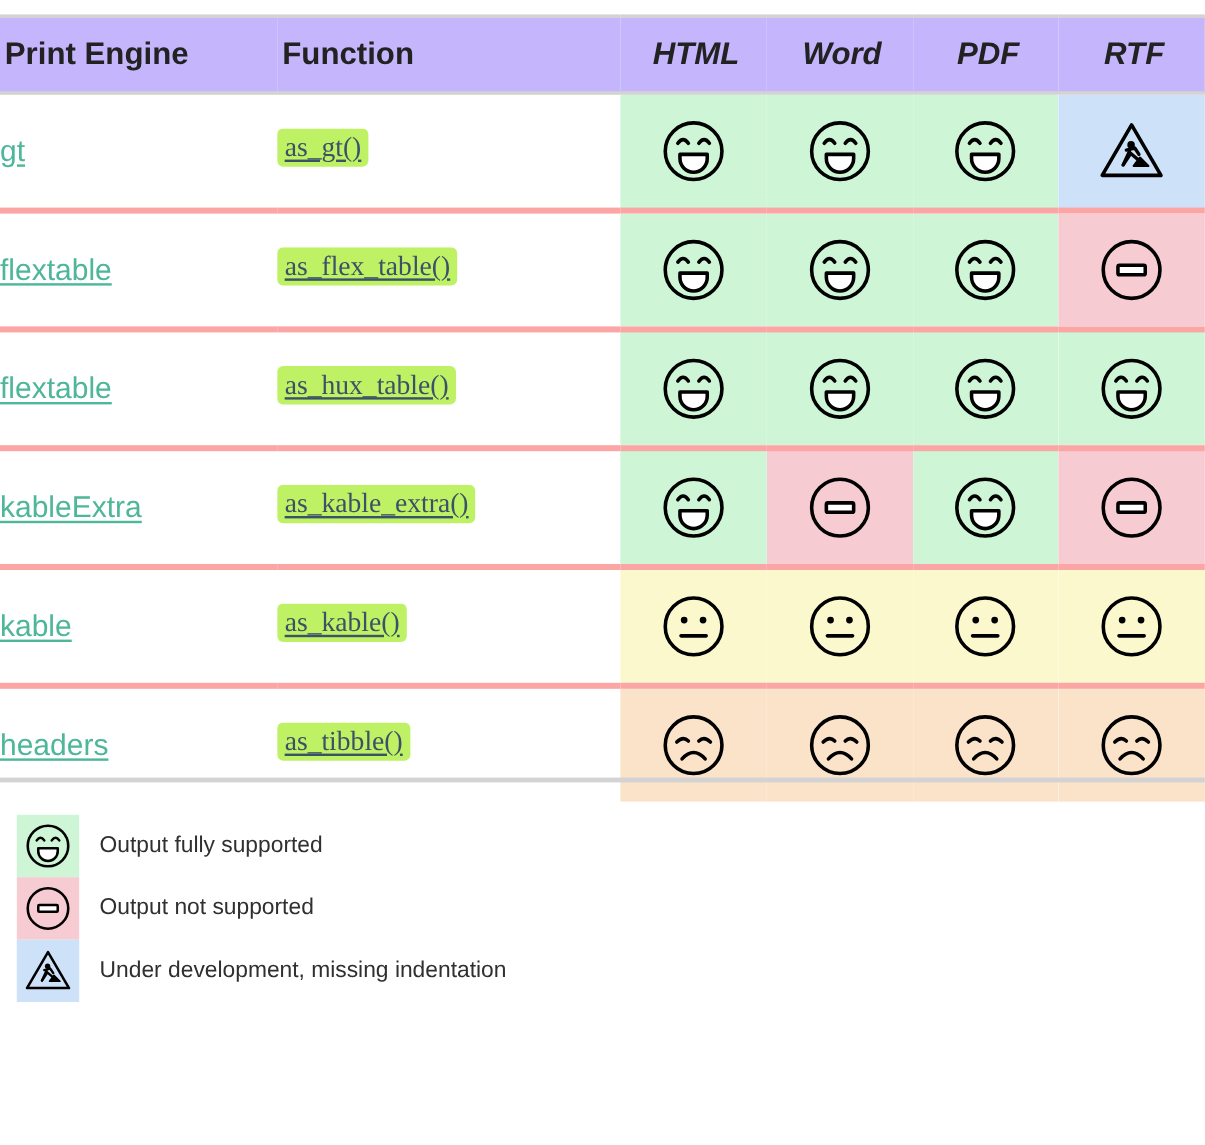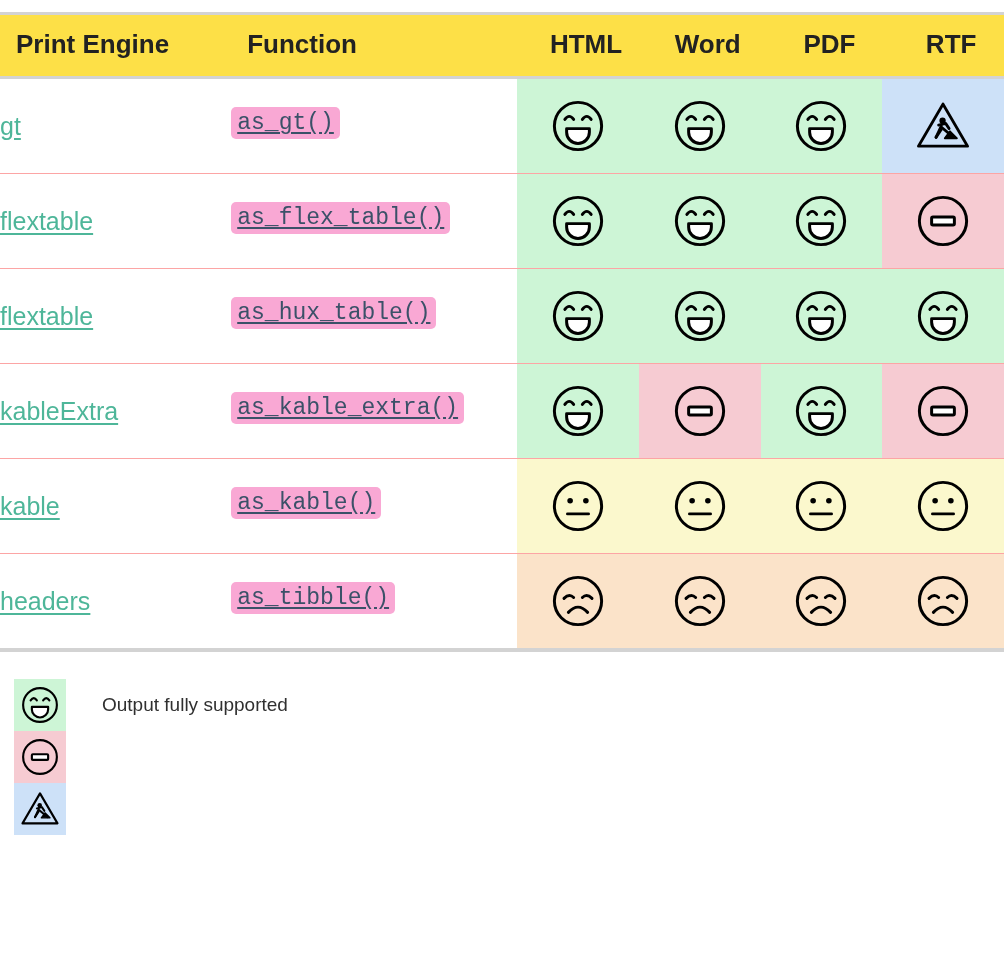--- a/index.html
+++ b/index.html
@@ -16,75 +16,75 @@
   .tbl{
     position:absolute;left:0;top:12px;width:1004px;
     border-collapse:collapse;table-layout:fixed;
   }
   .tbl .c-engine{width:228px;}
   .tbl .c-func{width:282px;}
   .tbl .c-fmt{width:120px;}
 
   .tbl thead th{
     font-size:26px;font-weight:bold;color:#222222;
-    padding:14px 0 16px 16px;
+    padding:14px 0 16px 4px;
     border-top:3px solid #d3d3d3;
     border-bottom:3px solid #d3d3d3;
-    background:#fde047;
+    background:#c4b5fd;
     white-space:nowrap;
   }
   th.h-engine,th.h-func{text-align:left;padding-left:18px;}
-  th.h-fmt{}
+  th.h-fmt{font-style:italic;}
 
   .tbl tbody td{
     height:94px;
-    border-bottom:1px solid #fca5a5;
+    border-bottom:5px solid #fca5a5;
     padding:0;
     vertical-align:middle;
     overflow:hidden;
   }
   .tbl tbody tr:last-child td{border-bottom:none;}
 
   td.engine{padding-left:18px;}
   td.func{padding-left:18px;}
   td.fmt{text-align:center;}
 
   .eng-link{
     font-size:25px;color:#4EB699;text-decoration:underline;
     text-underline-offset:3px;cursor:pointer;
     font-family:"Liberation Sans","DejaVu Sans",sans-serif;
   }
   .func-wrap{
     display:block;width:264px;height:38px;overflow:hidden;white-space:nowrap;
   }
   .func-code{
     display:inline-block;
-    background:#f9a8d4;border-radius:5px;
+    background:#bef264;border-radius:5px;
     padding:3px 6px;
-    font-family:Liberation Mono, monospace;
+    font-family:Liberation Serif, serif;
     font-size:23px;color:#3b5168;text-decoration:underline;
     text-underline-offset:3px;cursor:pointer;white-space:nowrap;
   }
 
   .bottom-rule{
     position:absolute;left:0;top:648px;width:1004px;height:4px;background:#d3d3d3;
   }
 
   
   .icon{display:inline-block;vertical-align:middle;}
 
   
   .legend{position:absolute;left:14px;top:679px;width:970px;}
   .leg-row{display:flex;align-items:center;height:52px;}
   .leg-sw{
     width:52px;height:52px;flex:0 0 52px;
     display:flex;align-items:center;justify-content:center;
   }
   .leg-txt{
-    margin-left:36px;font-size:19px;color:#303030;white-space:nowrap;
+    margin-left:17px;font-size:19px;color:#303030;white-space:nowrap;
   }
 </style>
 </head>
 <body>
 
 <div class="page">
 
   <table class="tbl">
     <colgroup>
       <col class="c-engine">
@@ -299,29 +299,31 @@
         </div>
         <div class="leg-txt">Output fully supported</div>
       </div>
       <div class="leg-row">
         <div class="leg-sw" style="background: rgb(246, 203, 210);">
           <span><svg class="icon" width="40" height="40" viewBox="0 0 64 64">
               <circle cx="32" cy="32" r="27" fill="none" stroke="#000" stroke-width="3.4" stroke-linecap="round" stroke-linejoin="round"></circle>
               <rect x="19" y="27.5" width="26" height="9" rx="1.5" fill="#fff" stroke="#000" stroke-width="3.4" stroke-linejoin="round"></rect>
             </svg></span>
         </div>
+        <div class="leg-txt">Output not supported</div>
       </div>
       <div class="leg-row">
         <div class="leg-sw" style="background: rgb(205, 225, 248);">
           <span><svg class="icon" width="40" height="40" viewBox="0 0 64 64">
               <path d="M32 7 L60 55 H4 Z" fill="none" stroke="#000" stroke-width="3.4" stroke-linejoin="round"></path>
               <circle cx="31.5" cy="26" r="3.6" fill="#000" stroke="none"></circle>
               <path d="M27 31 l8 -2 l4 6" stroke="#000" stroke-width="3.2" fill="none" stroke-linecap="round" stroke-linejoin="round"></path>
               <path d="M24 45 l6 -13" stroke="#000" stroke-width="3.2" stroke-linecap="round"></path>
               <path d="M30 36 l-6 9" stroke="#000" stroke-width="3.2" stroke-linecap="round"></path>
               <path d="M31 34 L44 45" stroke="#000" stroke-width="3.2" stroke-linecap="round"></path>
               <path d="M34 46 l6 -8 l8 8 z" fill="#000" stroke="#000" stroke-width="2" stroke-linejoin="round"></path>
             </svg></span>
         </div>
+        <div class="leg-txt">Under development, missing indentation</div>
       </div>
     </div>
 
 </div>
 
 </body></html>

